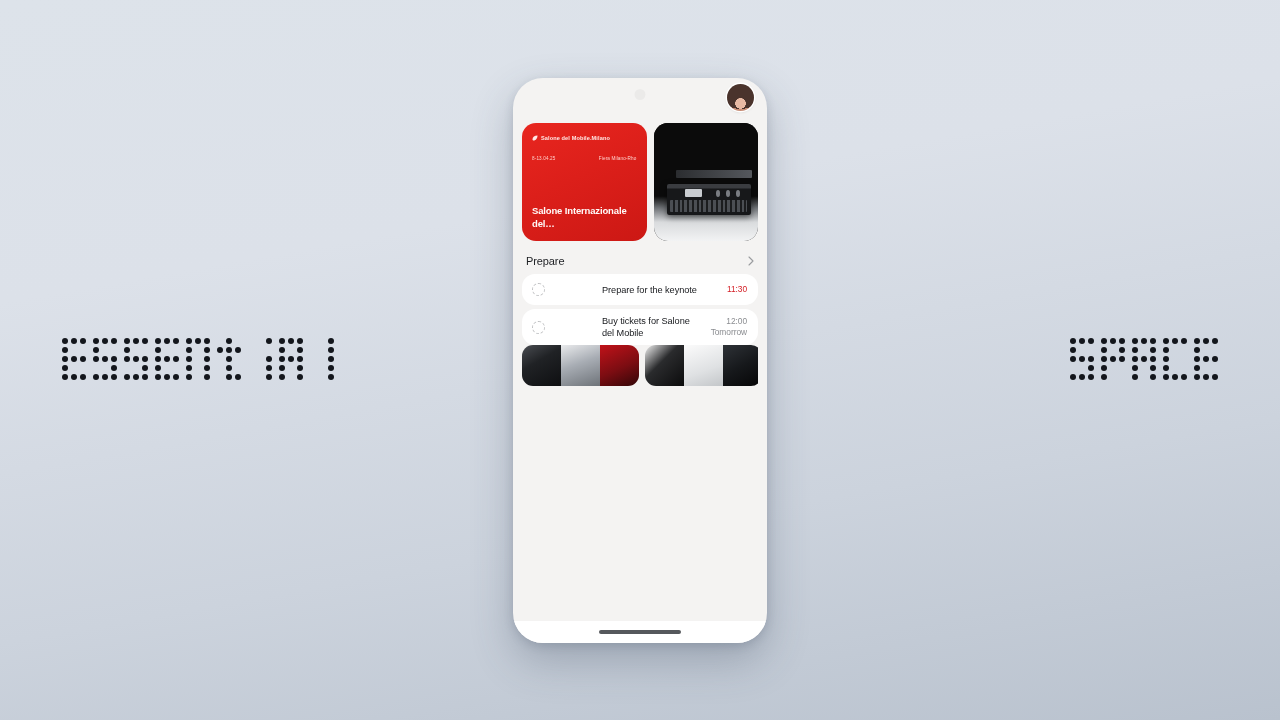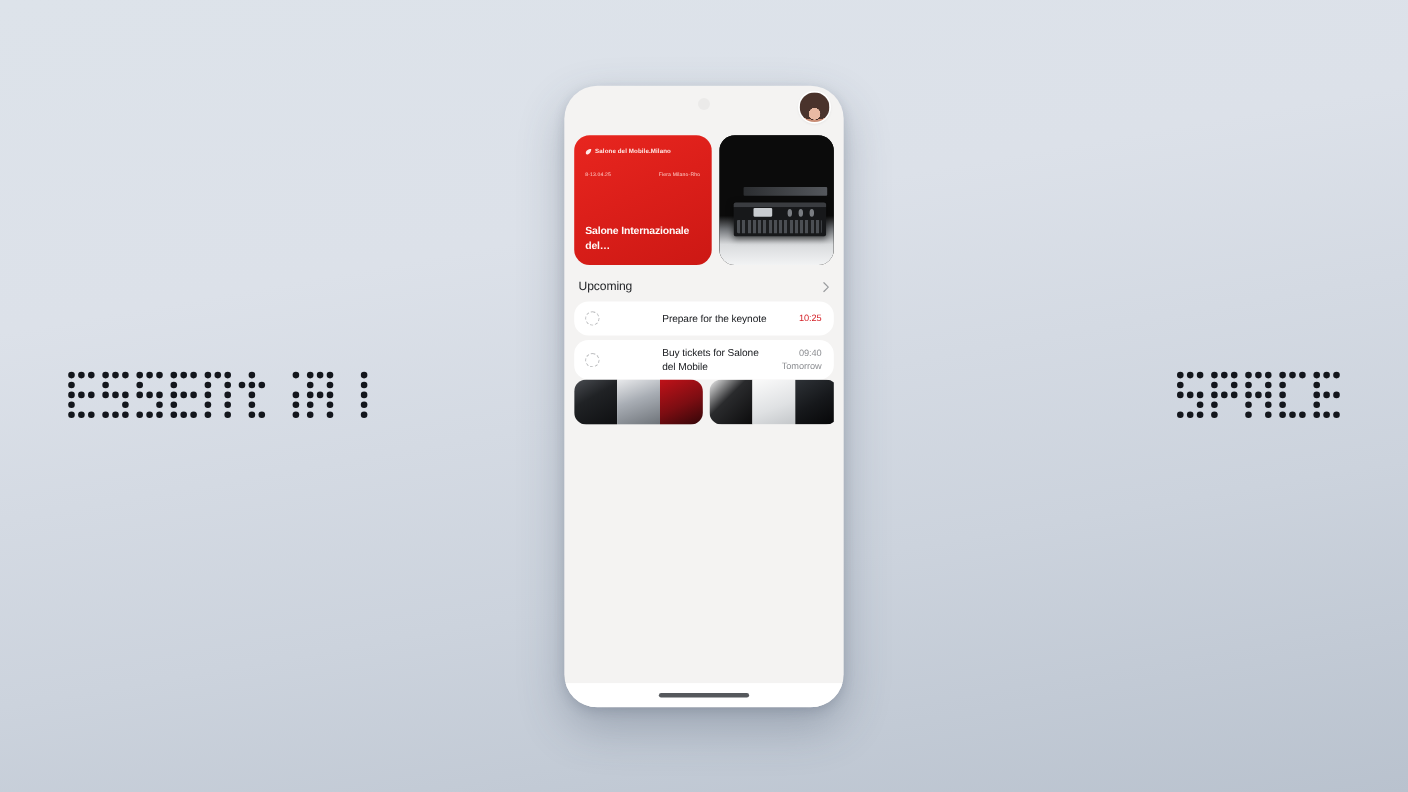--- a/index.html
+++ b/index.html
@@ -552,37 +552,37 @@
             <div class="prod-knob" id="prod-knob-1"></div>
             <div class="prod-knob" id="prod-knob-2"></div>
             <div class="prod-knob" id="prod-knob-3"></div>
             <div id="product-pads"></div>
           </div>
         </div>
       </div>
     </div>
 
     <div class="section-head">
-      <span class="section-title">Upcoming</span>
+      <span class="section-title">Prepare</span>
       <svg class="chev" width="6" height="10" viewBox="0 0 6 10">
         <path d="M1 1 L5 5 L1 9" fill="none" stroke="#9a9c9f" stroke-width="1.1" stroke-linecap="round" stroke-linejoin="round"></path>
       </svg>
     </div>
 
     <div id="task-list">
       <div class="task-row">
         <div class="task-check"></div>
         <div class="task-label">Prepare for the keynote</div>
-        <div class="task-meta accent">10:25</div>
+        <div class="task-meta accent">11:30</div>
       </div>
       <div class="task-row">
         <div class="task-check"></div>
         <div class="task-label">Buy tickets for Salone del Mobile</div>
         <div class="task-meta">
-          <span>09:40</span>
+          <span>12:00</span>
           <span class="meta-sub">Tomorrow</span>
         </div>
       </div>
     </div>
 
 
     <div id="collections-strip">
       <div class="collection-group">
         <div class="thumb" id="th-a1"></div>
         <div class="thumb" id="th-a2"></div>

